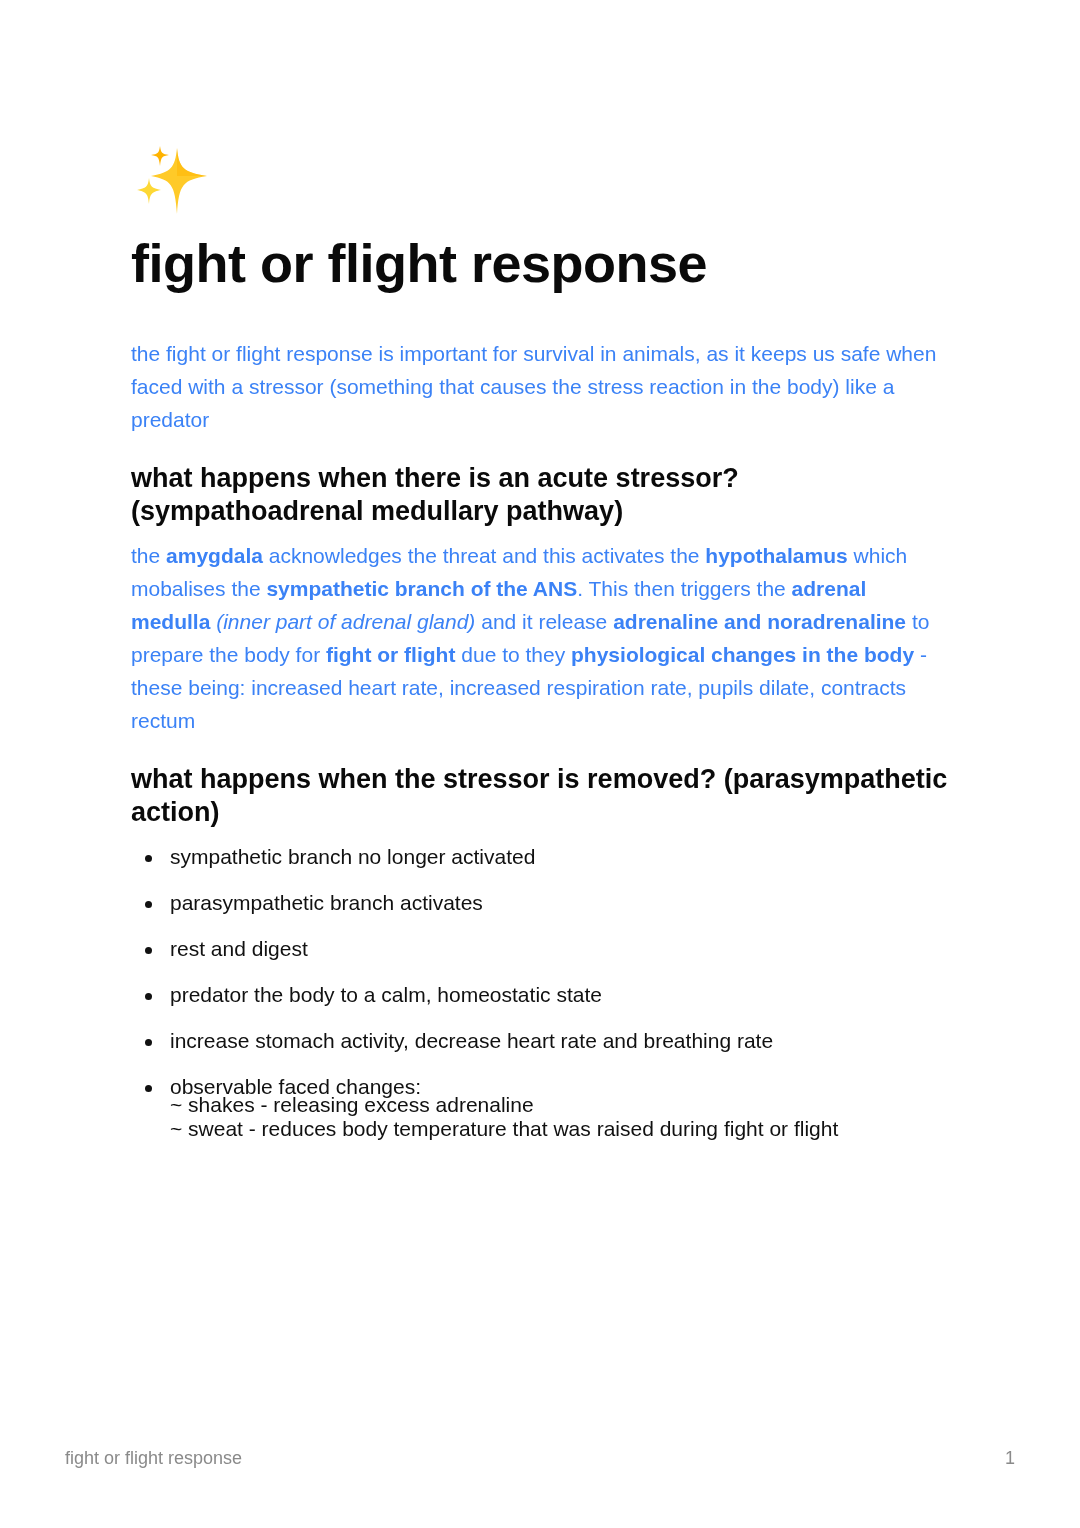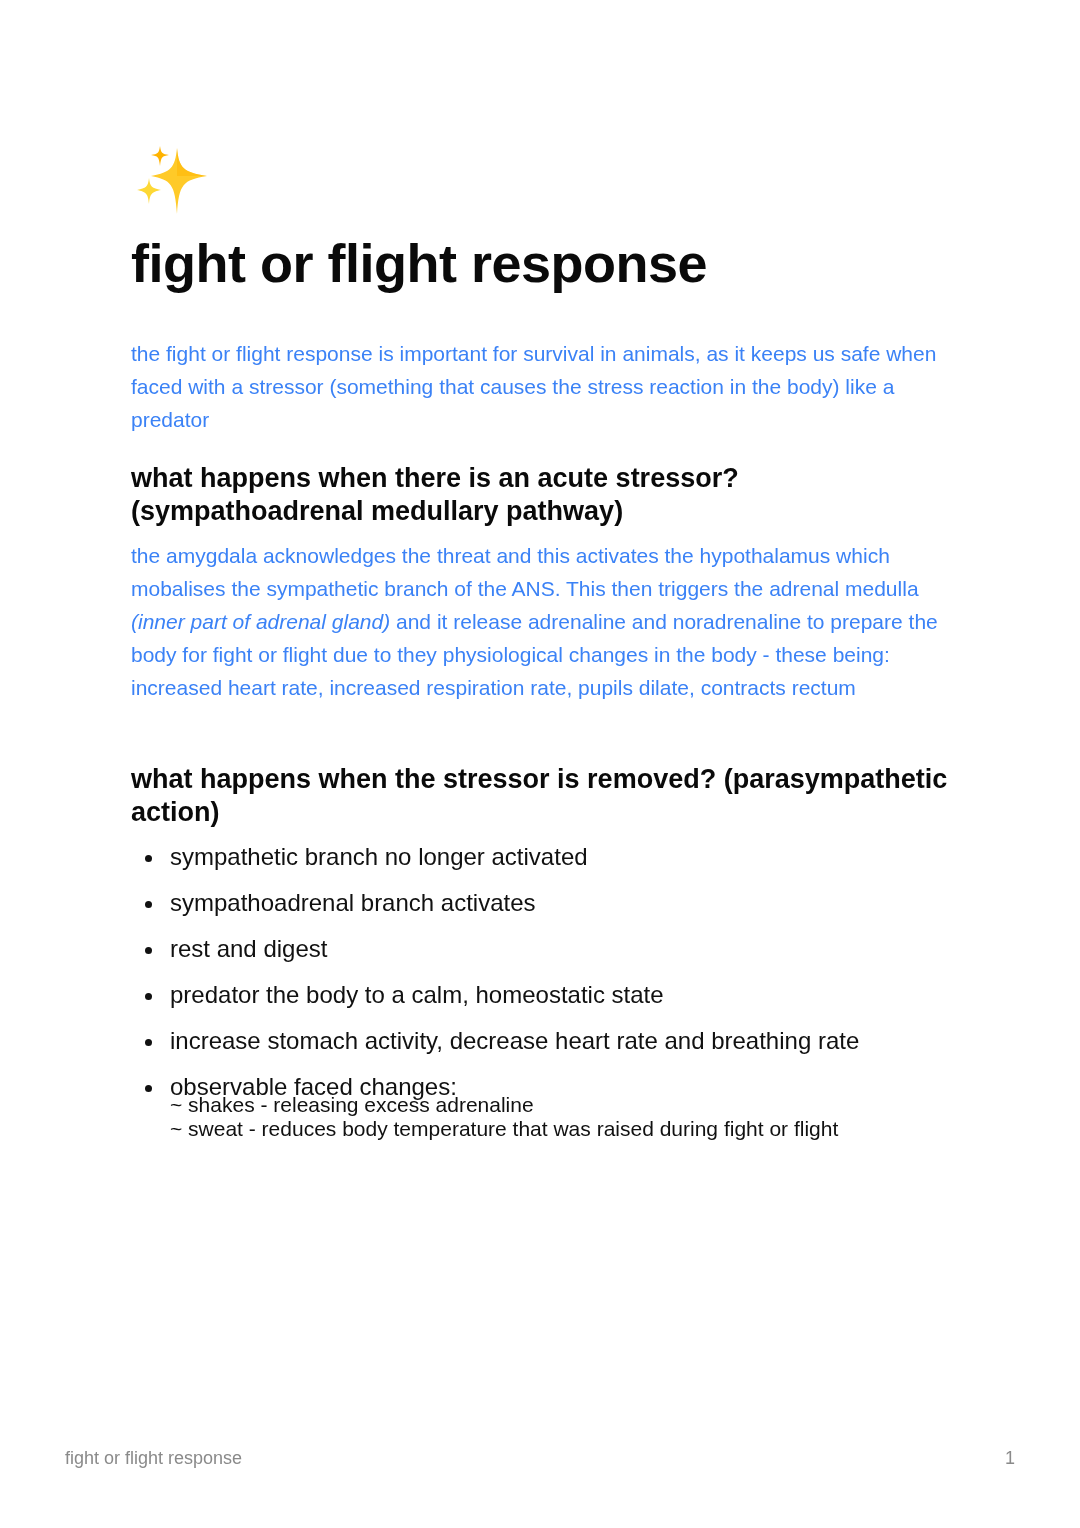--- a/index.html
+++ b/index.html
@@ -15,32 +15,32 @@
   .para {
     position: absolute; left: 131px; width: 820px; margin: 0;
     font-size: 21px; line-height: 33px; color: #3b82f6;
   }
   .h2 {
     position: absolute; left: 131px; width: 830px; margin: 0;
     font-size: 27px; line-height: 33px; font-weight: bold; color: #0a0a0a;
   }
   .list { position: absolute; left: 131px; top: 840px; width: 820px; margin: 0; padding: 0; list-style: none; }
   .list li {
-    position: relative; padding-left: 39px; font-size: 24px; line-height: 33px; height: 46px;
+    position: relative; padding-left: 39px; font-size: 21px; line-height: 33px; height: 46px;
   }
   .list li .bullet {
     position: absolute; left: 14px; top: 15px; width: 7px; height: 7px; border-radius: 50%; background: #111;
   }
   .sub {
     position: absolute; left: 170px; font-size: 21px; line-height: 33px; margin: 0;
   }
   .footer {
     position: absolute; top: 1448px; font-size: 18px; color: #8a8a8a;
   }
-  b { font-weight: normal; text-align: center; }
+  b { font-weight: bold; text-align: center; }
   i { font-style: italic; margin-top: 18px; }
 </style>
 </head>
 <body>
 
 <div class="emoji">
   <svg width="80" height="80" viewBox="0 0 80 80">
     <path d="M46 8 C48 28 52 32 76 36 C52 40 48 44 46 74 C44 44 40 40 20 36 C40 32 44 28 46 8 Z" fill="#FFCA28"></path>
     <path d="M46 8 C48 28 52 32 76 36 L46 36 Z" fill="#FFB300" opacity="0.5"></path>
     <path d="M29 6 C30 13 31 14 38 15 C31 16 30 17 29 26 C28 17 27 16 20 15 C27 14 28 13 29 6 Z" fill="#FFB300"></path>
@@ -58,21 +58,21 @@
 </h2>
 
 <p class="para" style="top:539px;">
   <span>the </span><b>amygdala</b><span> acknowledges the threat and this activates the </span><b>hypothalamus</b><span> which mobalises the </span><b>sympathetic branch of the ANS</b><span>. This then triggers the </span><b>adrenal medulla</b><span> </span><i>(inner part of adrenal gland)</i><span> and it release </span><b>adrenaline and noradrenaline</b><span> to prepare the body for </span><b>fight or flight</b><span> due to they </span><b>physiological changes in the body</b><span> - these being: increased heart rate, increased respiration rate, pupils dilate, contracts rectum</span>
 </p>
 
 <h2 class="h2" style="top:763px;">what happens when the stressor is removed? (parasympathetic action)</h2>
 
 <ul class="list">
   <li><span class="bullet"></span><span>sympathetic branch no longer activated</span></li>
-  <li><span class="bullet"></span><span>sympathoadrenal branch activates</span></li>
+  <li><span class="bullet"></span><span>parasympathetic branch activates</span></li>
   <li><span class="bullet"></span><span>rest and digest</span></li>
   <li><span class="bullet"></span><span>predator the body to a calm, homeostatic state</span></li>
   <li><span class="bullet"></span><span>increase stomach activity, decrease heart rate and breathing rate</span></li>
   <li><span class="bullet"></span><span>observable faced changes:</span></li>
 </ul>
 
 <p class="sub" style="top:1112px;">~ sweat - reduces body temperature that was raised during fight or flight</p>
 <p class="sub" style="top:1088px;">~ shakes - releasing excess adrenaline</p>
 
 <div class="footer" style="left:65px;">fight or flight response</div>

